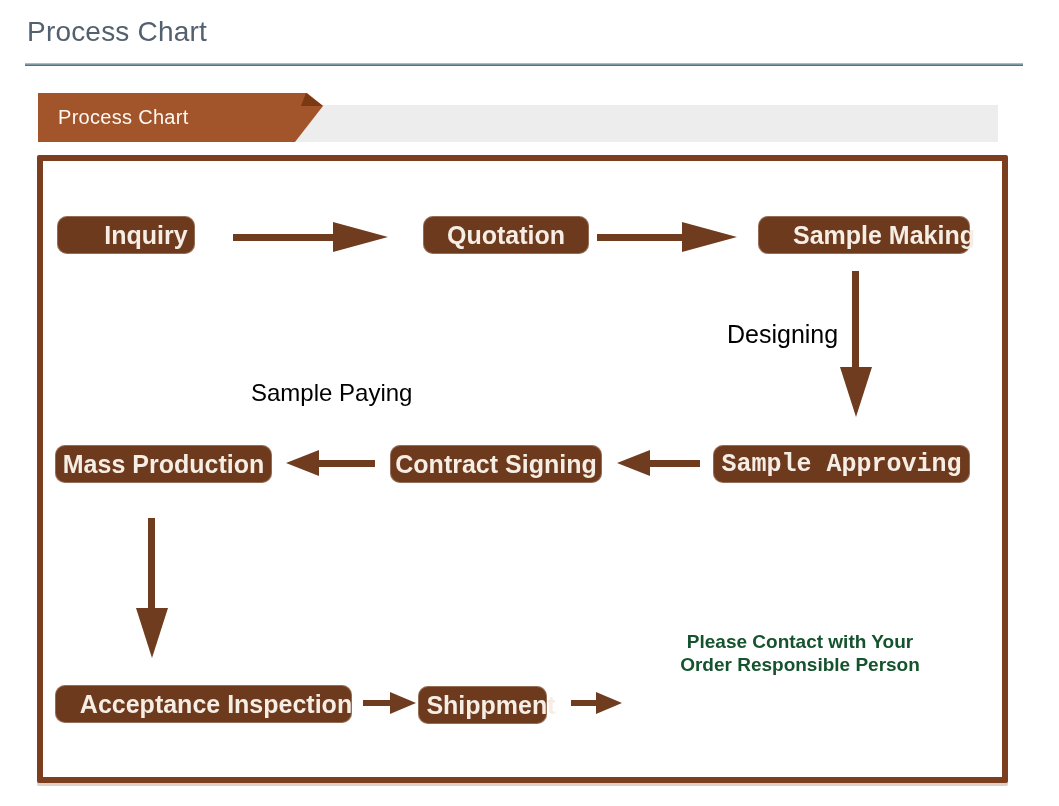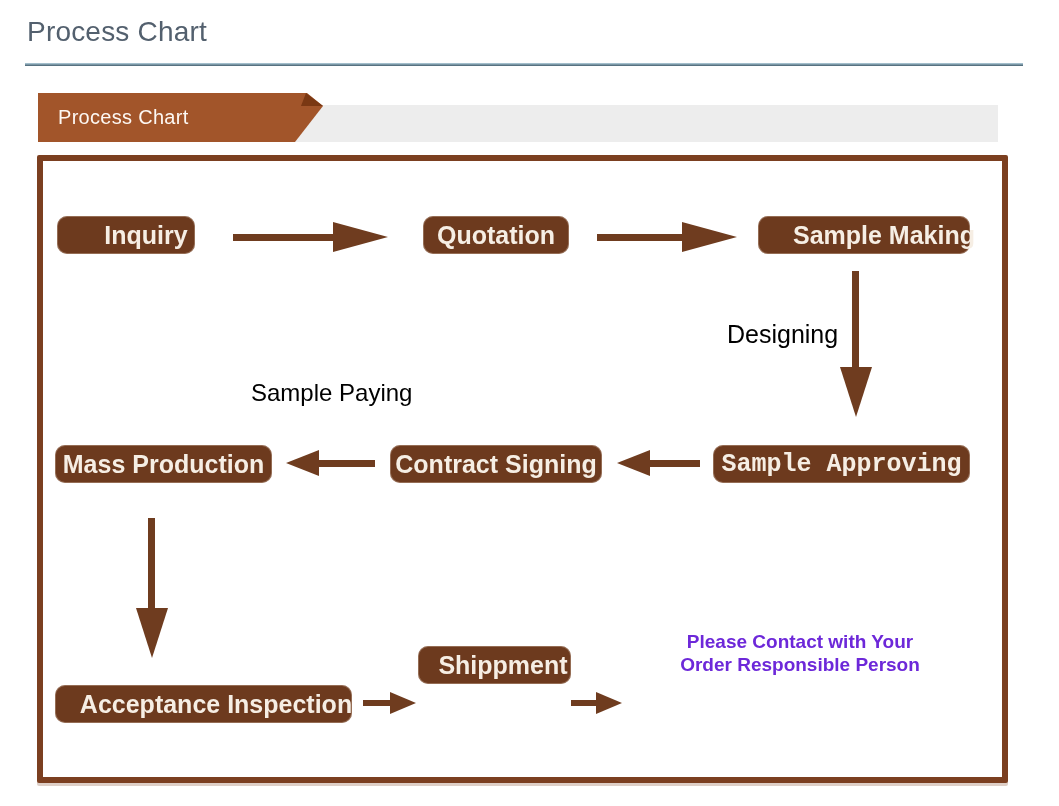--- a/index.html
+++ b/index.html
@@ -61,21 +61,21 @@
   .head{position:absolute;width:0;height:0;}
   .head-right-lg{border-top:15px solid transparent;border-bottom:15px solid transparent;border-left:55px solid #6f3c1f;}
   .head-right-sm{border-top:11px solid transparent;border-bottom:11px solid transparent;border-left:26px solid #6f3c1f;}
   .head-left-md{border-top:13px solid transparent;border-bottom:13px solid transparent;border-right:33px solid #6f3c1f;}
   .head-down{border-left:16px solid transparent;border-right:16px solid transparent;border-top:50px solid #6f3c1f;}
   .edge-label{
     position:absolute;color:#000000;font-size:25px;font-weight:400;white-space:nowrap;
   }
   .note{
     position:absolute;left:627px;top:630px;width:346px;
-    text-align:center;color:#6d28d9;font-size:19px;font-weight:600;line-height:23px;
+    text-align:center;color:#14532d;font-size:19px;font-weight:600;line-height:23px;
   }
 </style>
 </head>
 <body>
 
 <div id="page">
 
   <div class="page-title">Process Chart</div>
   <div class="title-rule"></div>
 
@@ -87,21 +87,21 @@
 
   <div class="chart-box"></div>
 
   <div class="node" style="left:57px;top:216px;width:138px;padding-left:40px;">
     <span>Inquiry</span>
   </div>
 
   <div class="hline" style="left:233px;top:234px;width:103px;"></div>
   <div class="head head-right-lg" style="left:333px;top:222px;"></div>
 
-  <div class="node" style="left:423px;top:216px;width:146px;">
+  <div class="node" style="left:423px;top:216px;width:166px;">
     <span>Quotation</span>
   </div>
 
   <div class="hline" style="left:597px;top:234px;width:86px;"></div>
   <div class="head head-right-lg" style="left:682px;top:222px;"></div>
 
   <div class="node" style="left:758px;top:216px;width:212px;padding-left:40px;">
     <span>Sample Making</span>
   </div>
 
@@ -132,21 +132,21 @@
   <div class="vline" style="left:148px;top:518px;height:91px;"></div>
   <div class="head head-down" style="left:136px;top:608px;"></div>
 
   <div class="node" style="left:55px;top:685px;width:297px;padding-left:25px;">
     <span>Acceptance Inspection</span>
   </div>
 
   <div class="hline" style="left:363px;top:700px;width:29px;height:6px;"></div>
   <div class="head head-right-sm" style="left:390px;top:692px;"></div>
 
-  <div class="node" style="left:418px;top:646px;width:153px;padding-left:17px;">
+  <div class="node" style="left:418px;top:686px;width:129px;padding-left:17px;">
     <span>Shippment</span>
   </div>
 
   <div class="hline" style="left:571px;top:700px;width:27px;height:6px;"></div>
   <div class="head head-right-sm" style="left:596px;top:692px;"></div>
 
 
   <div class="note">
     <div>Please Contact with Your</div>
     <div>Order Responsible Person</div>

